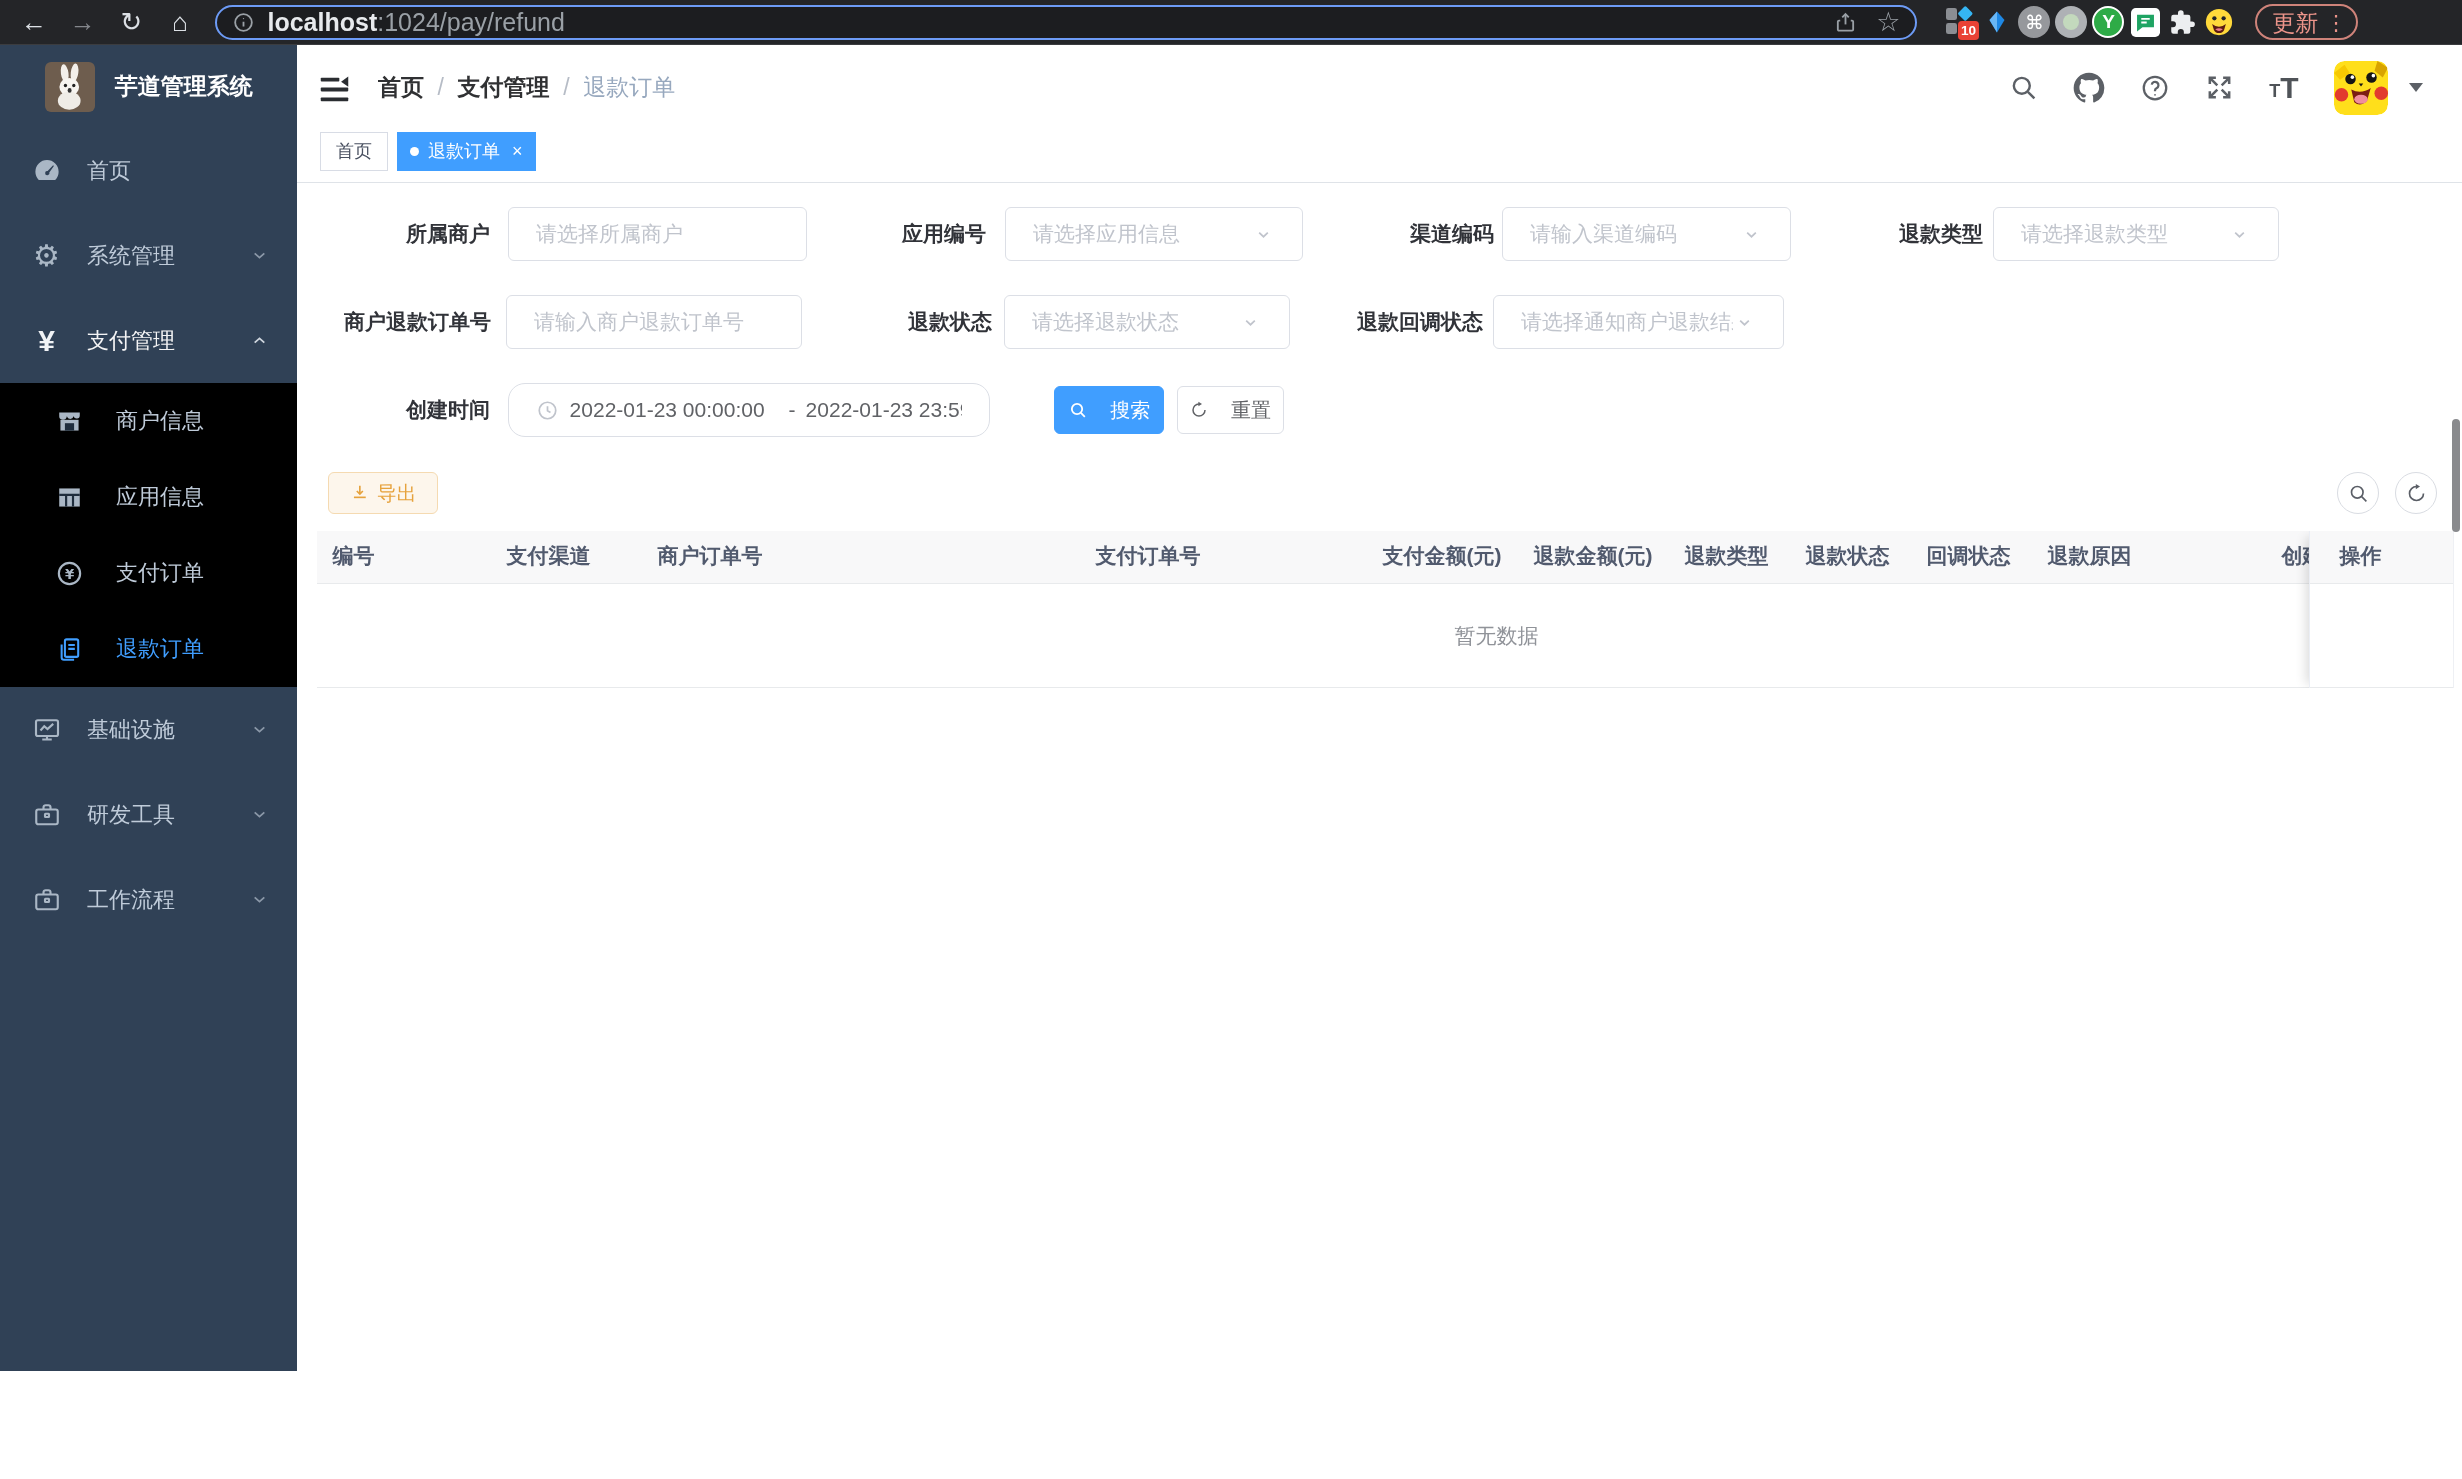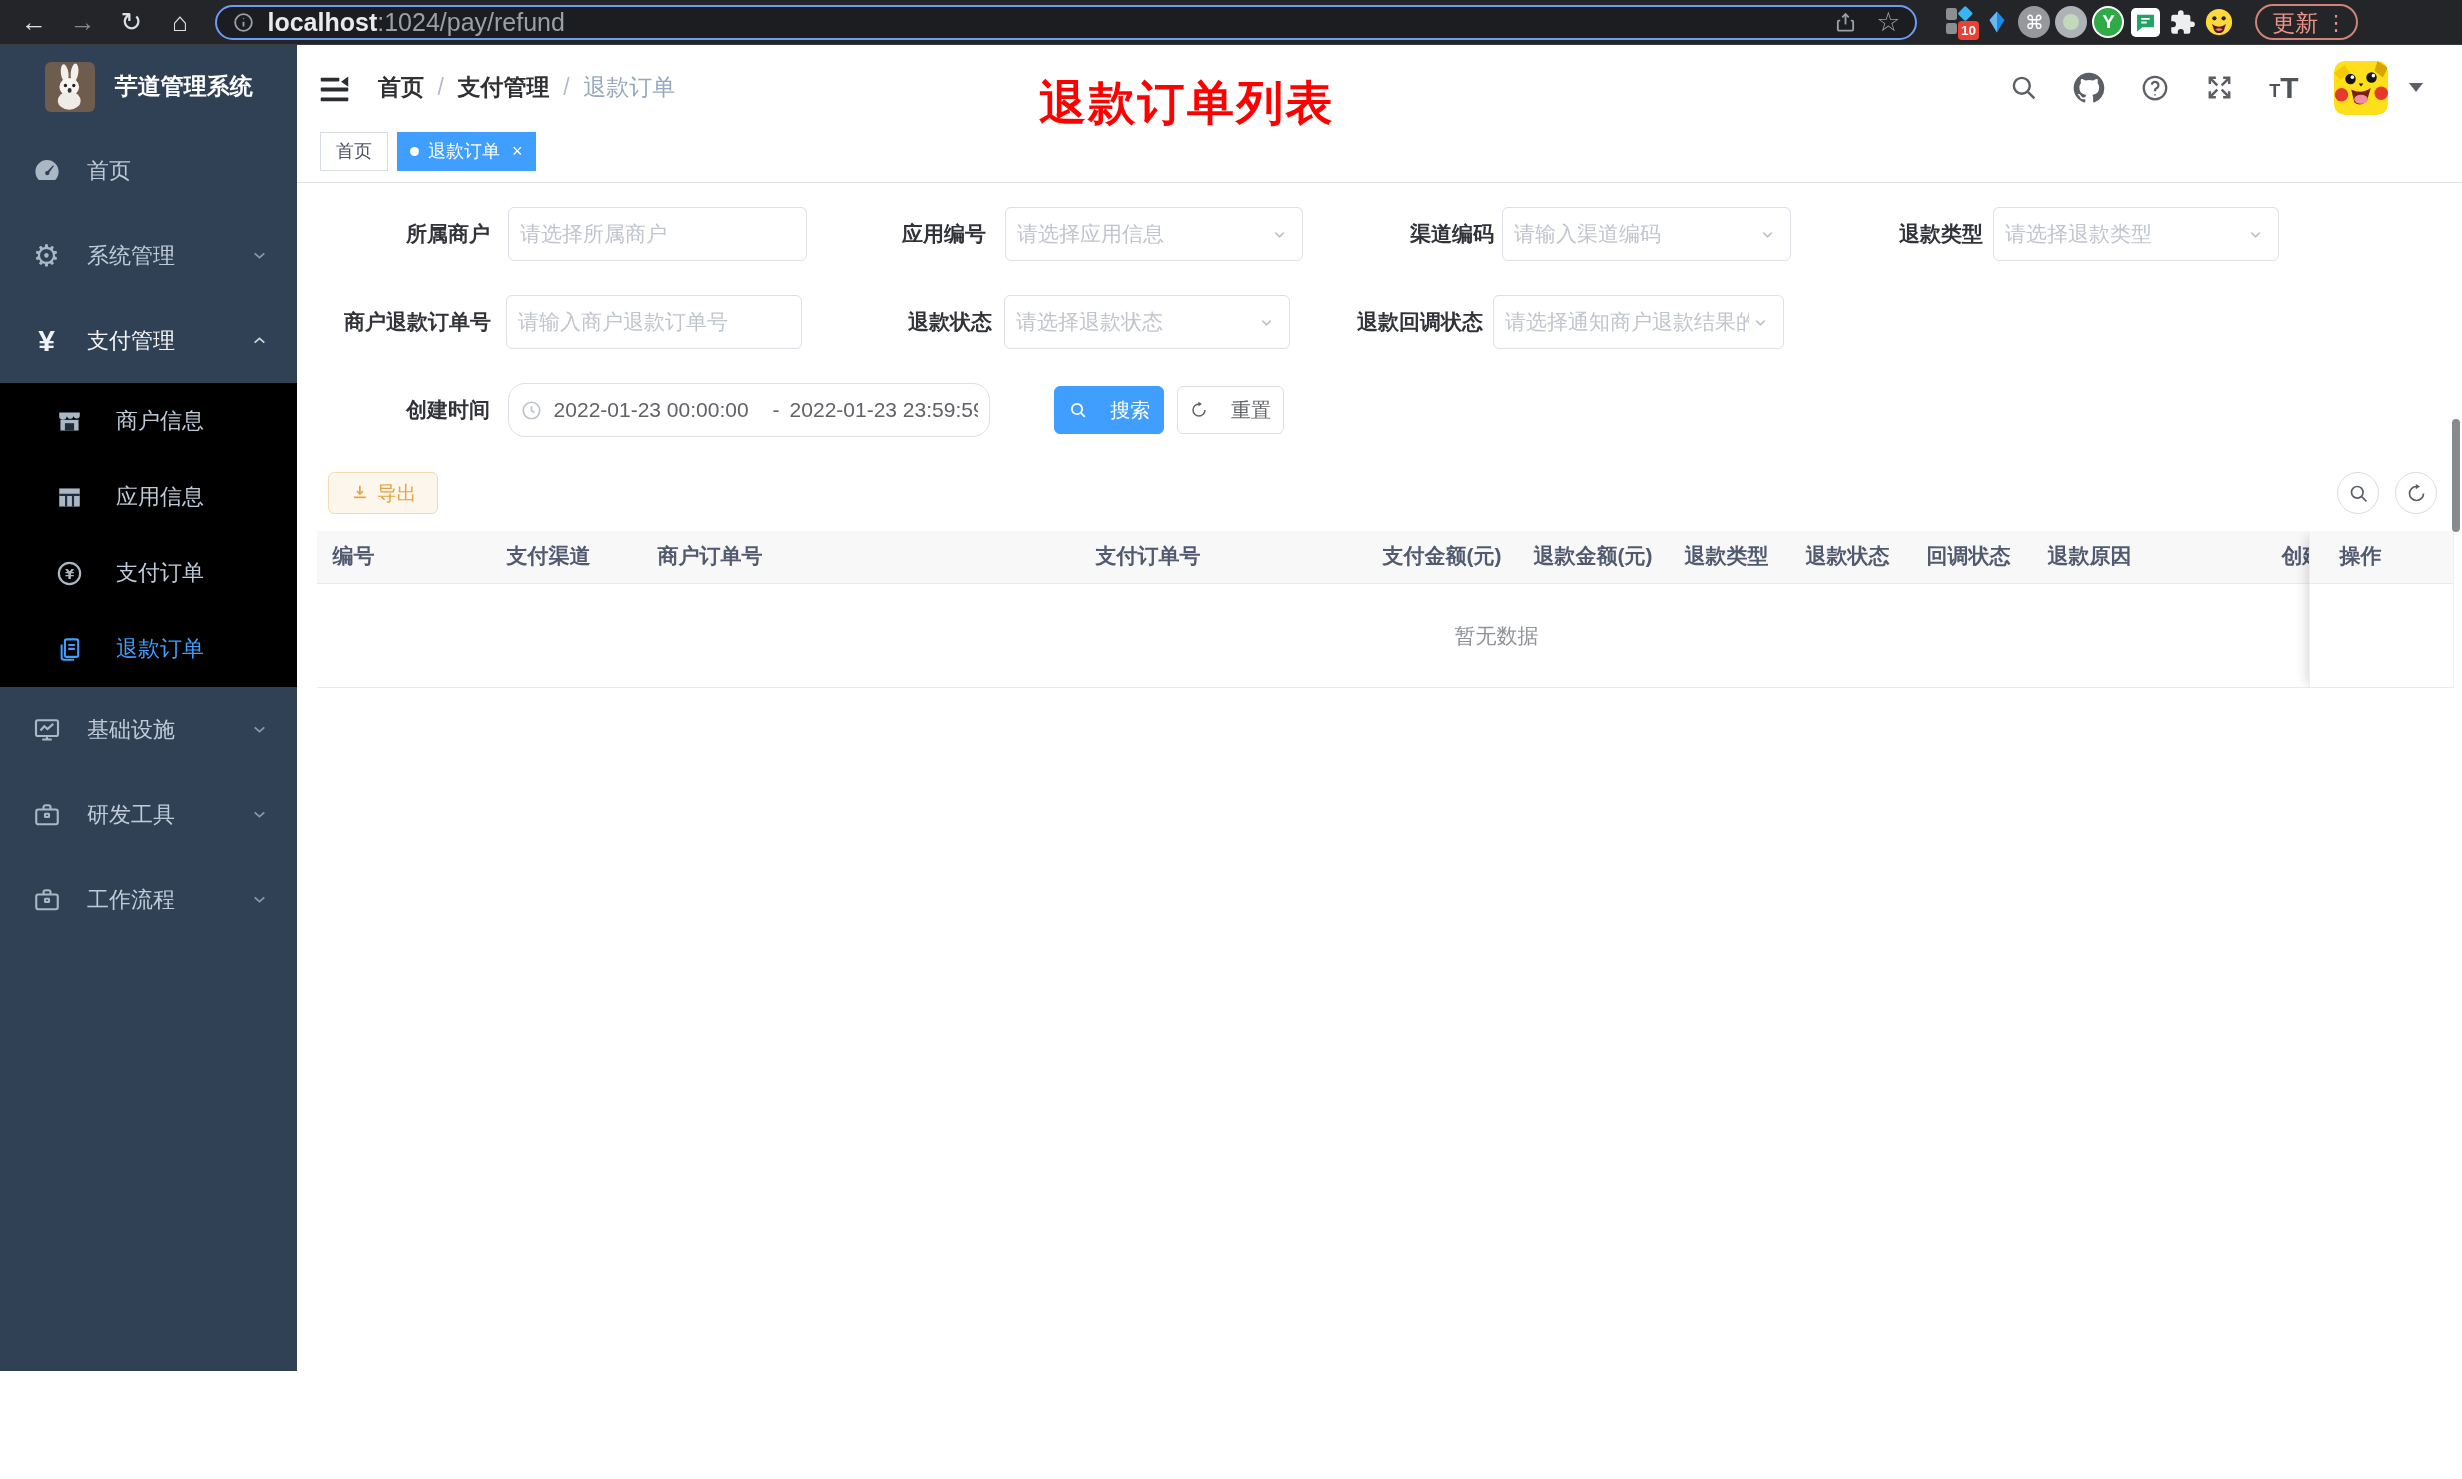--- a/index.html
+++ b/index.html
@@ -72,21 +72,21 @@
   
   .tabbar { height: 53px; border-bottom: 1.5px solid #dfe3e8; display: flex; align-items: flex-start; padding: 1.5px 0 0 23px; gap: 9px; flex-shrink: 0; background: #fff; }
   .tag { height: 39px; display: inline-flex; align-items: center; padding: 0 15px; border: 1.5px solid #d8dce5; font-size: 18px; color: #495060; background: #fff; cursor: pointer; white-space: nowrap; }
   .tag.active { background: #409eff; border-color: #409eff; color: #fff; padding: 0 12px; }
   .dot { width: 9px; height: 9px; border-radius: 50%; background: #fff; margin-right: 9px; }
   .tag-x { margin-left: 12px; font-size: 18px; line-height: 1; }
 
   
   .content { position: relative; flex: 1; background: #fff; }
   .f-label { position: absolute; height: 54px; line-height: 54px; text-align: right; font-size: 21px; font-weight: 700; color: #313339; white-space: nowrap; }
-  .f-field { position: absolute; height: 54px; border: 1.5px solid #dcdfe6; border-radius: 6px; background: #fff; display: flex; align-items: center; padding: 0 11px; font-size: 21px; cursor: text; }
+  .f-field { position: absolute; height: 54px; border: 1.5px solid #dcdfe6; border-radius: 6px; background: #fff; display: flex; align-items: center; padding: 0 27px; font-size: 21px; cursor: text; }
   .ph { flex: 1; white-space: nowrap; overflow: hidden; color: #c0c4cc; }
   .sel-ar { width: 23px; height: 23px; color: #c0c4cc; flex-shrink: 0; }
   .date-field { cursor: pointer; border-radius: 17px; }
   .dr-text { width: 209px; overflow: hidden; white-space: nowrap; margin-left: 10.6px; color: #606266; flex-shrink: 0; }
   .dr-sep { width: 27px; text-align: center; color: #606266; flex-shrink: 0; }
   .dr-end { flex: 1; overflow: hidden; white-space: nowrap; color: #606266; }
   .btn { position: absolute; height: 48px; border-radius: 6px; font-size: 20px; display: flex; align-items: center; justify-content: center; gap: 23px; cursor: pointer; white-space: nowrap; }
   .btn-search { background: #409eff; color: #fff; border: 1.5px solid #409eff; }
   .btn-reset { background: #fff; color: #606266; border: 1.5px solid #dcdfe6; }
   .btn-export { position: absolute; left: 31px; top: 289px; width: 110px; height: 42px; background: #fdf6ec; border: 1.5px solid #f5dab1; border-radius: 6px; color: #e6a23c; font-size: 19.7px; display: flex; align-items: center; justify-content: center; gap: 7.6px; cursor: pointer; }
@@ -336,21 +336,20 @@
             <path d="M22 2.6v7.4l-5.2-3.7z"></path>
           </svg>
       </span>
       <span class="crumb">
         <span class="c-link">首页</span>
         <span class="sep">/</span>
         <span class="c-link">支付管理</span>
         <span class="sep">/</span>
         <span class="c-cur">退款订单</span>
       </span>
-      <span class="annotation">退款订单列表</span>
 
       <span class="nav-right">
         <span class="nr-ic">
           <svg width="29" height="29" viewBox="0 0 24 24" fill="none" stroke="currentColor" stroke-width="2">
               <circle cx="10.6" cy="10.6" r="6.6"></circle>
               <path d="M15.6 15.6L21 21"></path>
             </svg>
         </span>
         <span class="nr-ic">
           <svg width="32" height="32" viewBox="0 0 24 24" fill="currentColor">

